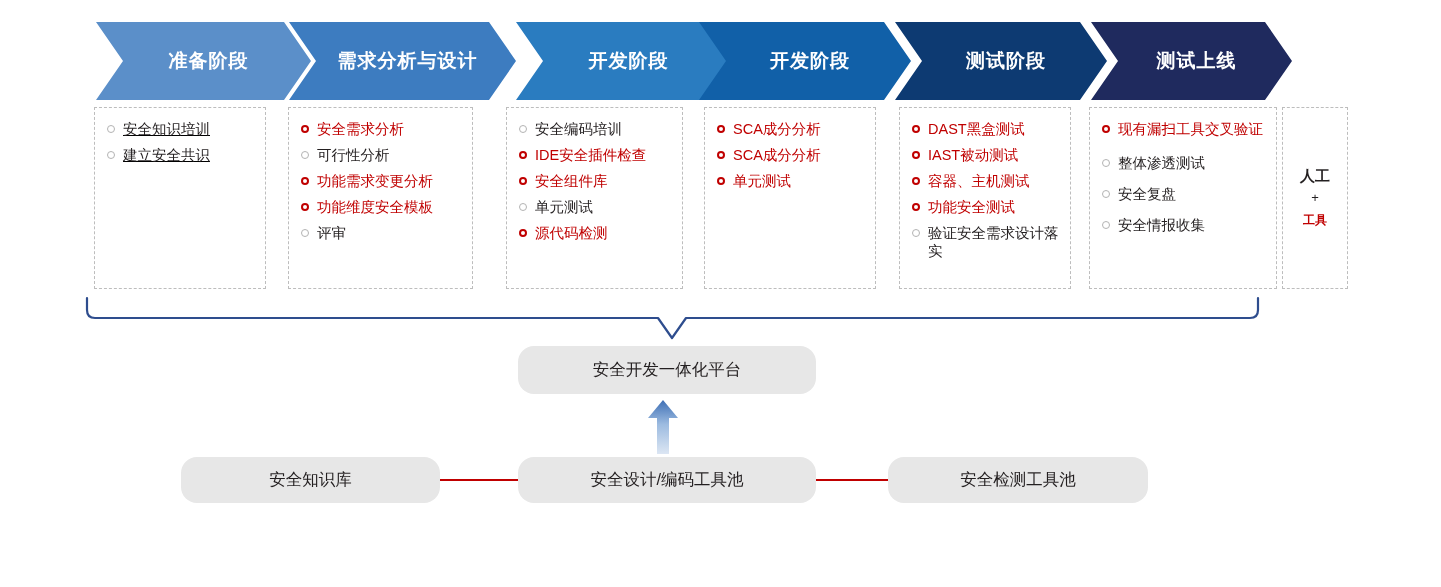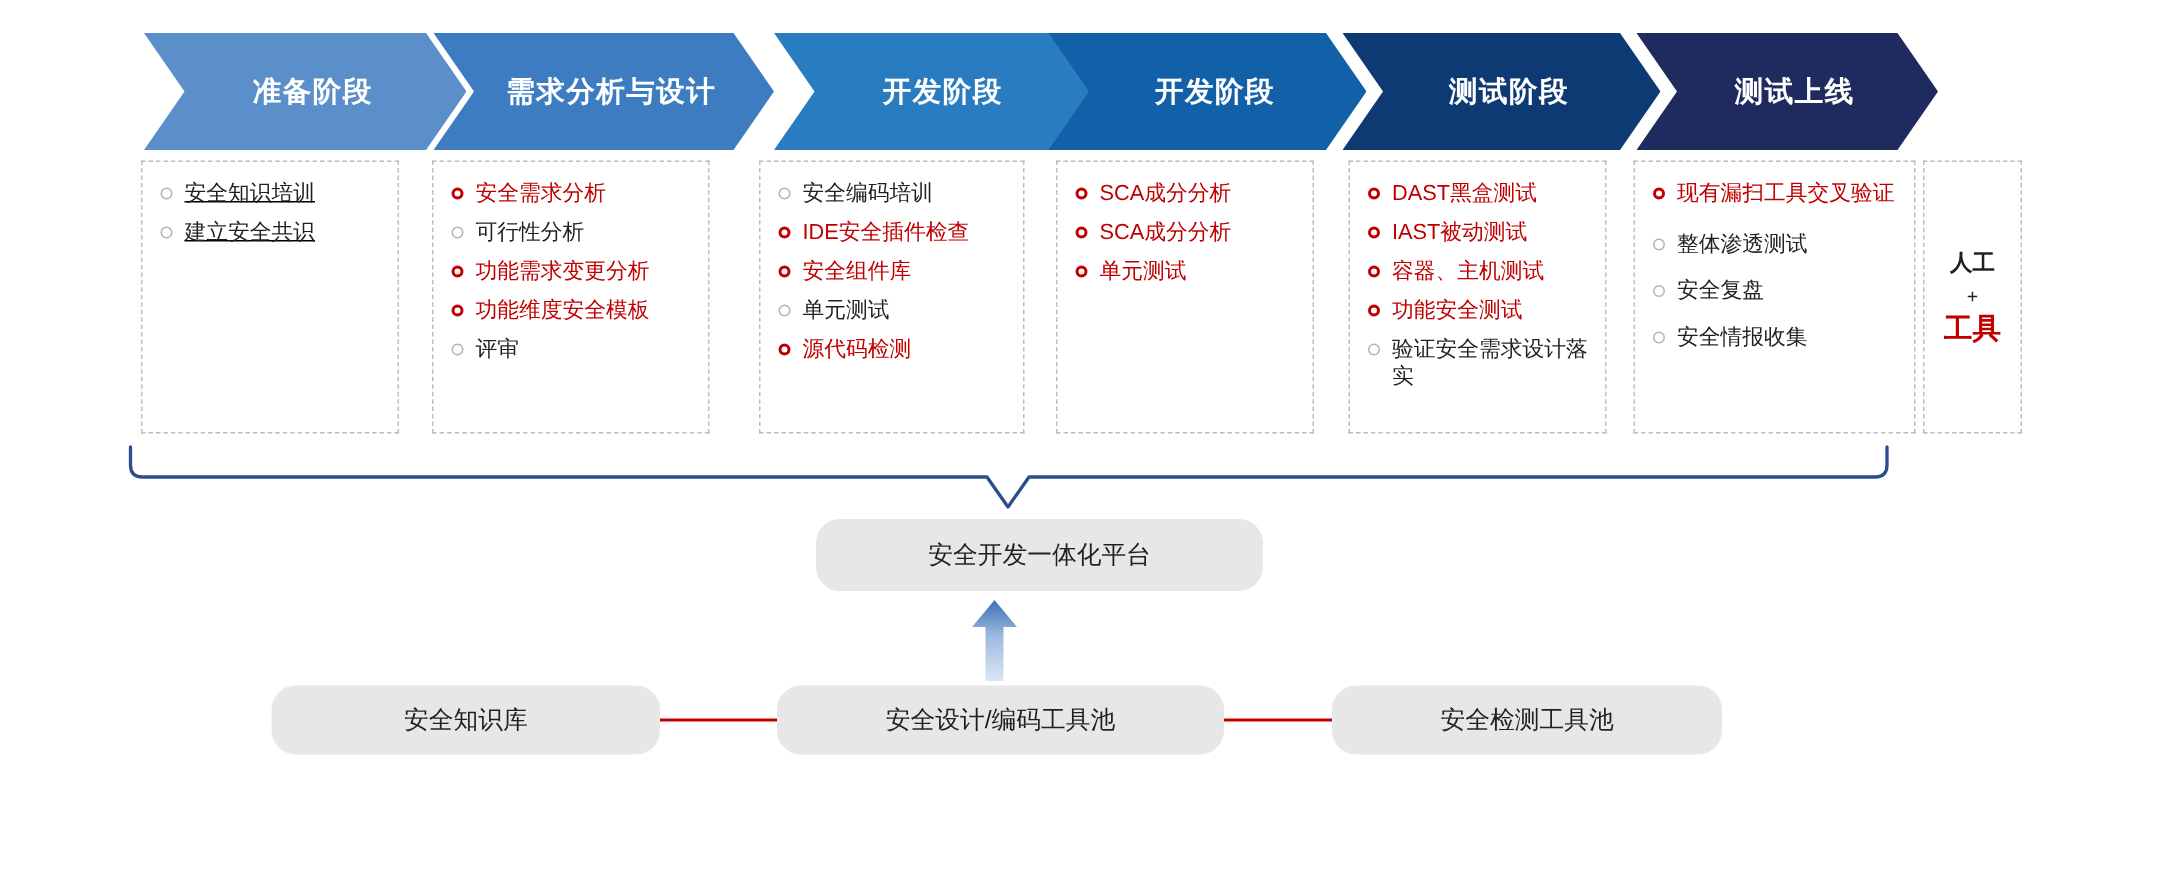--- a/index.html
+++ b/index.html
@@ -74,37 +74,37 @@
     height: 182px;
     border: 1px dashed #bdbdbd;
     display: flex;
     flex-direction: column;
     align-items: center;
     justify-content: center;
     line-height: 22px;
   }
   .mbox .l1 { font-size: 15px; color: #231f20; font-weight: bold; }
   .mbox .l2 { font-size: 13px; color: #231f20; }
-  .mbox .l3 { font-size: 19px; color: #c00000; font-weight: bold; }
+  .mbox .l3 { font-size: 12px; color: #c00000; font-weight: bold; }
 
   
   .brace { position: absolute; left: 80px; top: 296px; }
 
   
   .pill {
     position: absolute;
     background: #e7e7e7;
     border-radius: 16px;
     display: flex;
     align-items: center;
     justify-content: center;
     color: #231f20;
     font-size: 16.5px;
   }
-  #platform-pill { left: 544px; top: 346px; width: 298px; height: 48px; }
+  #platform-pill { left: 518px; top: 346px; width: 298px; height: 48px; }
   #pool-kb       { left: 181px; top: 457px; width: 259px; height: 46px; }
   #pool-design   { left: 518px; top: 457px; width: 298px; height: 46px; }
   #pool-detect   { left: 888px; top: 457px; width: 260px; height: 46px; }
 
   .connector {
     position: absolute;
     height: 2px;
     background: #c00000;
     top: 479px;
   }

